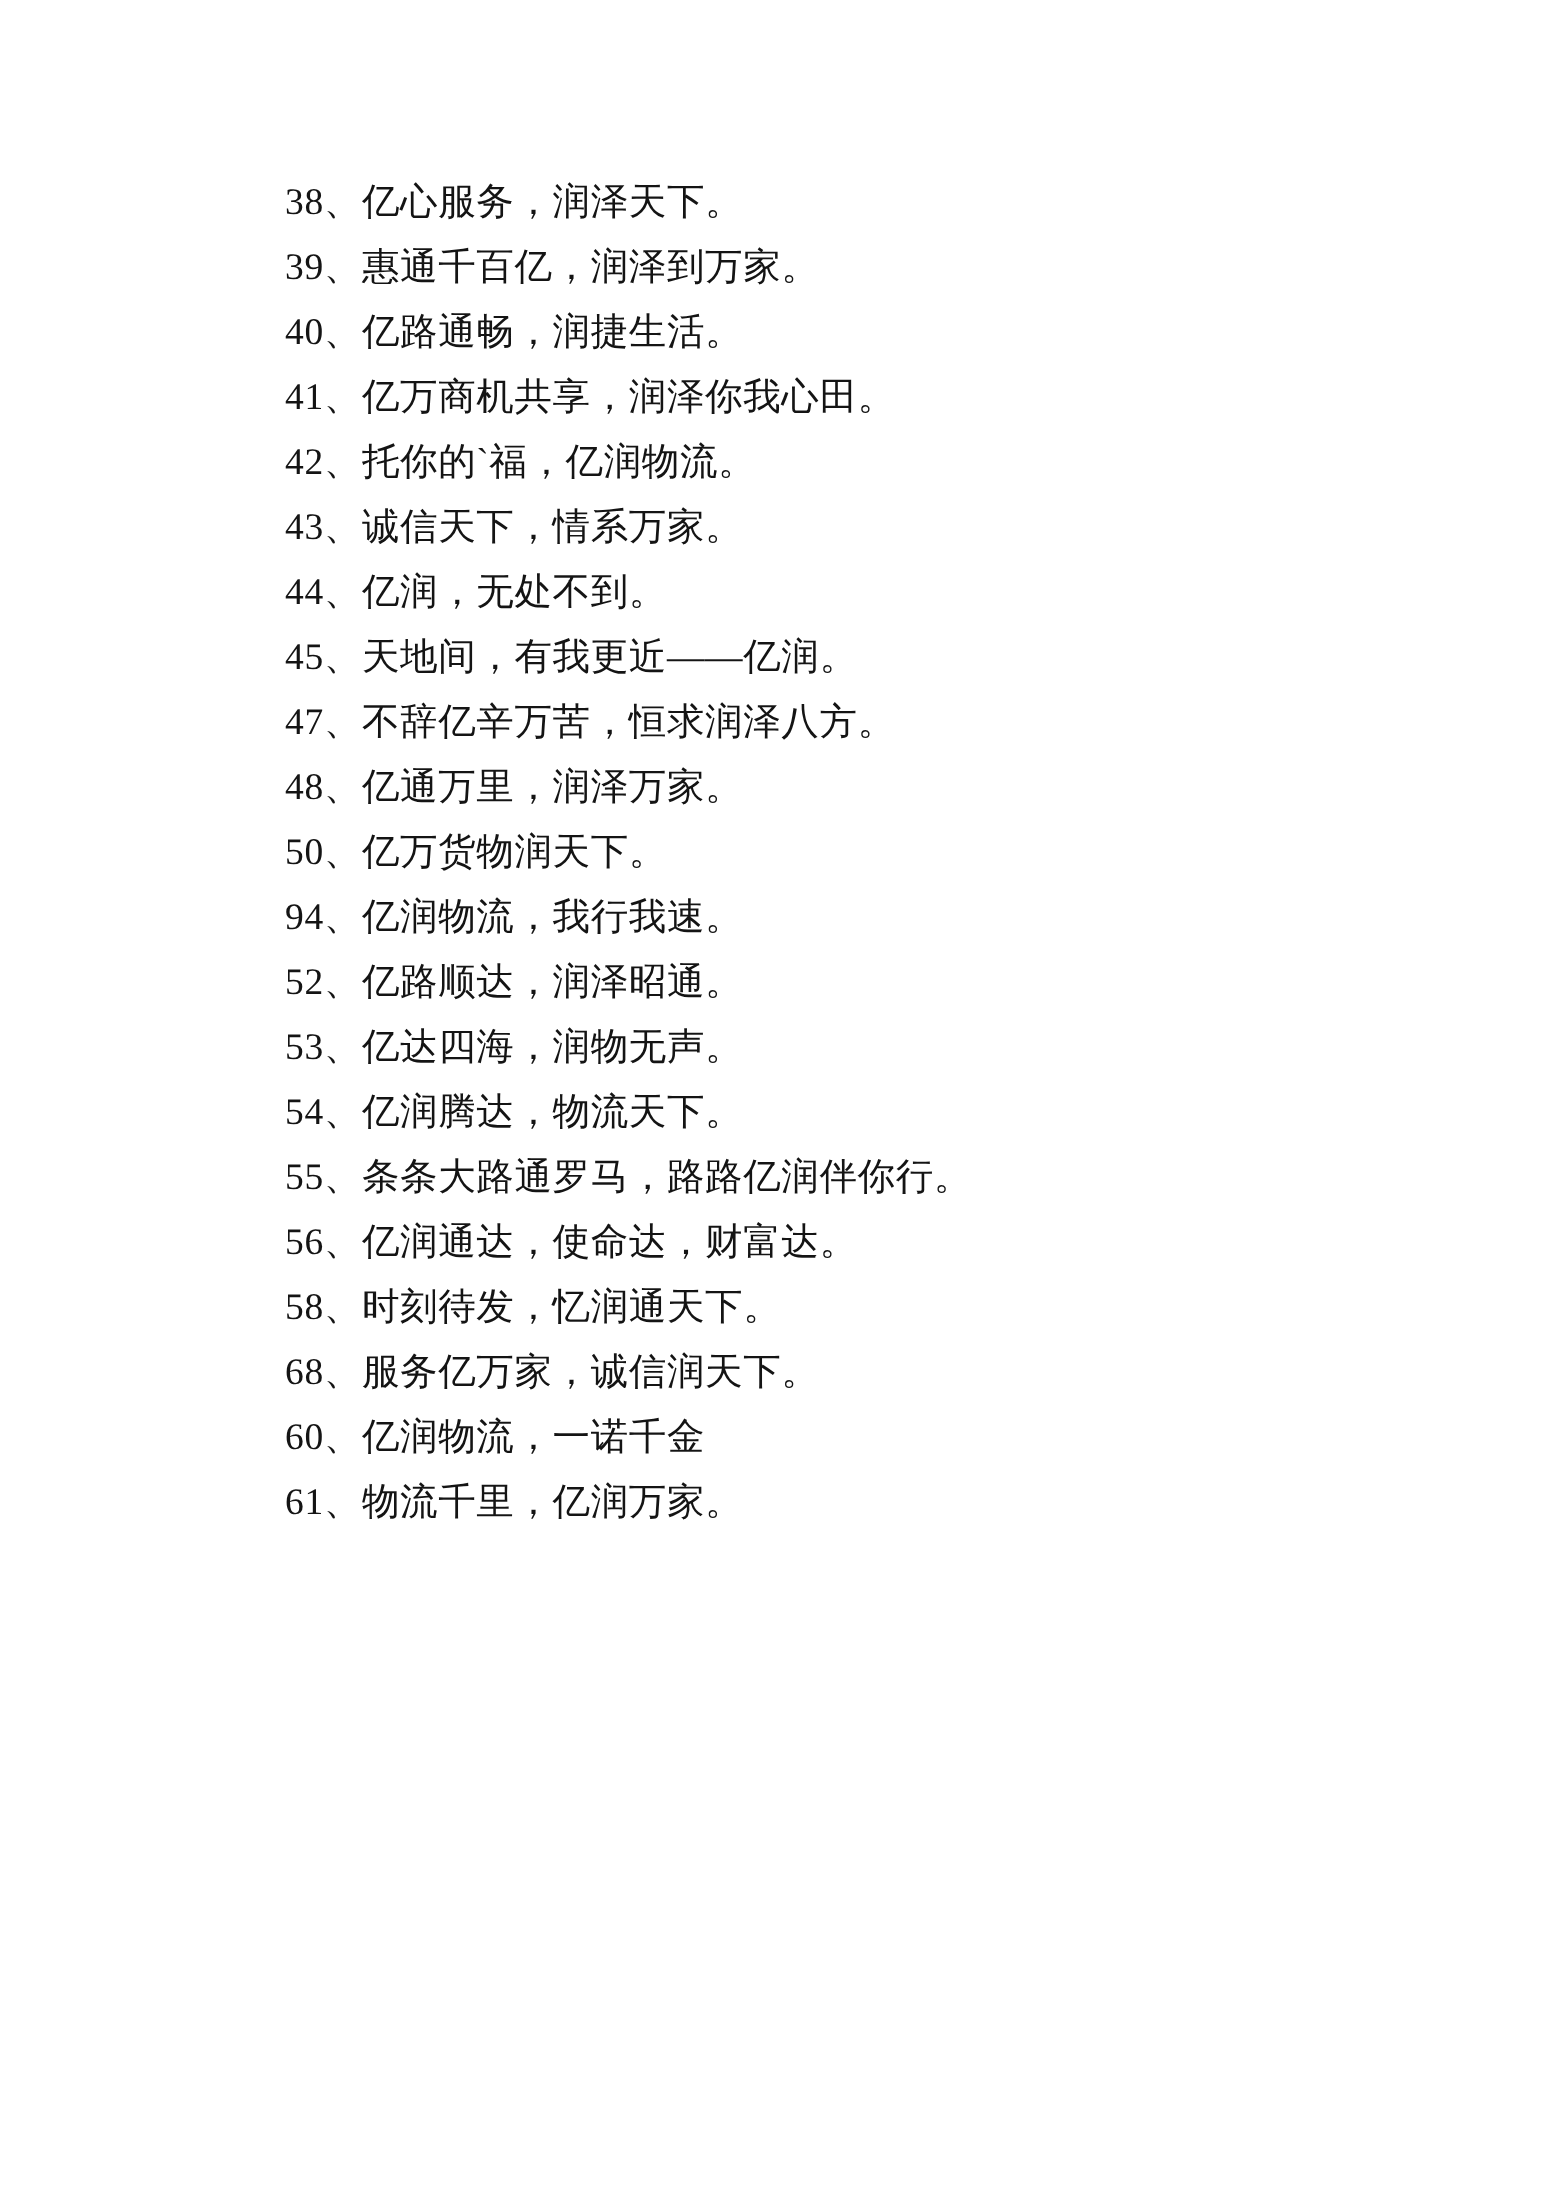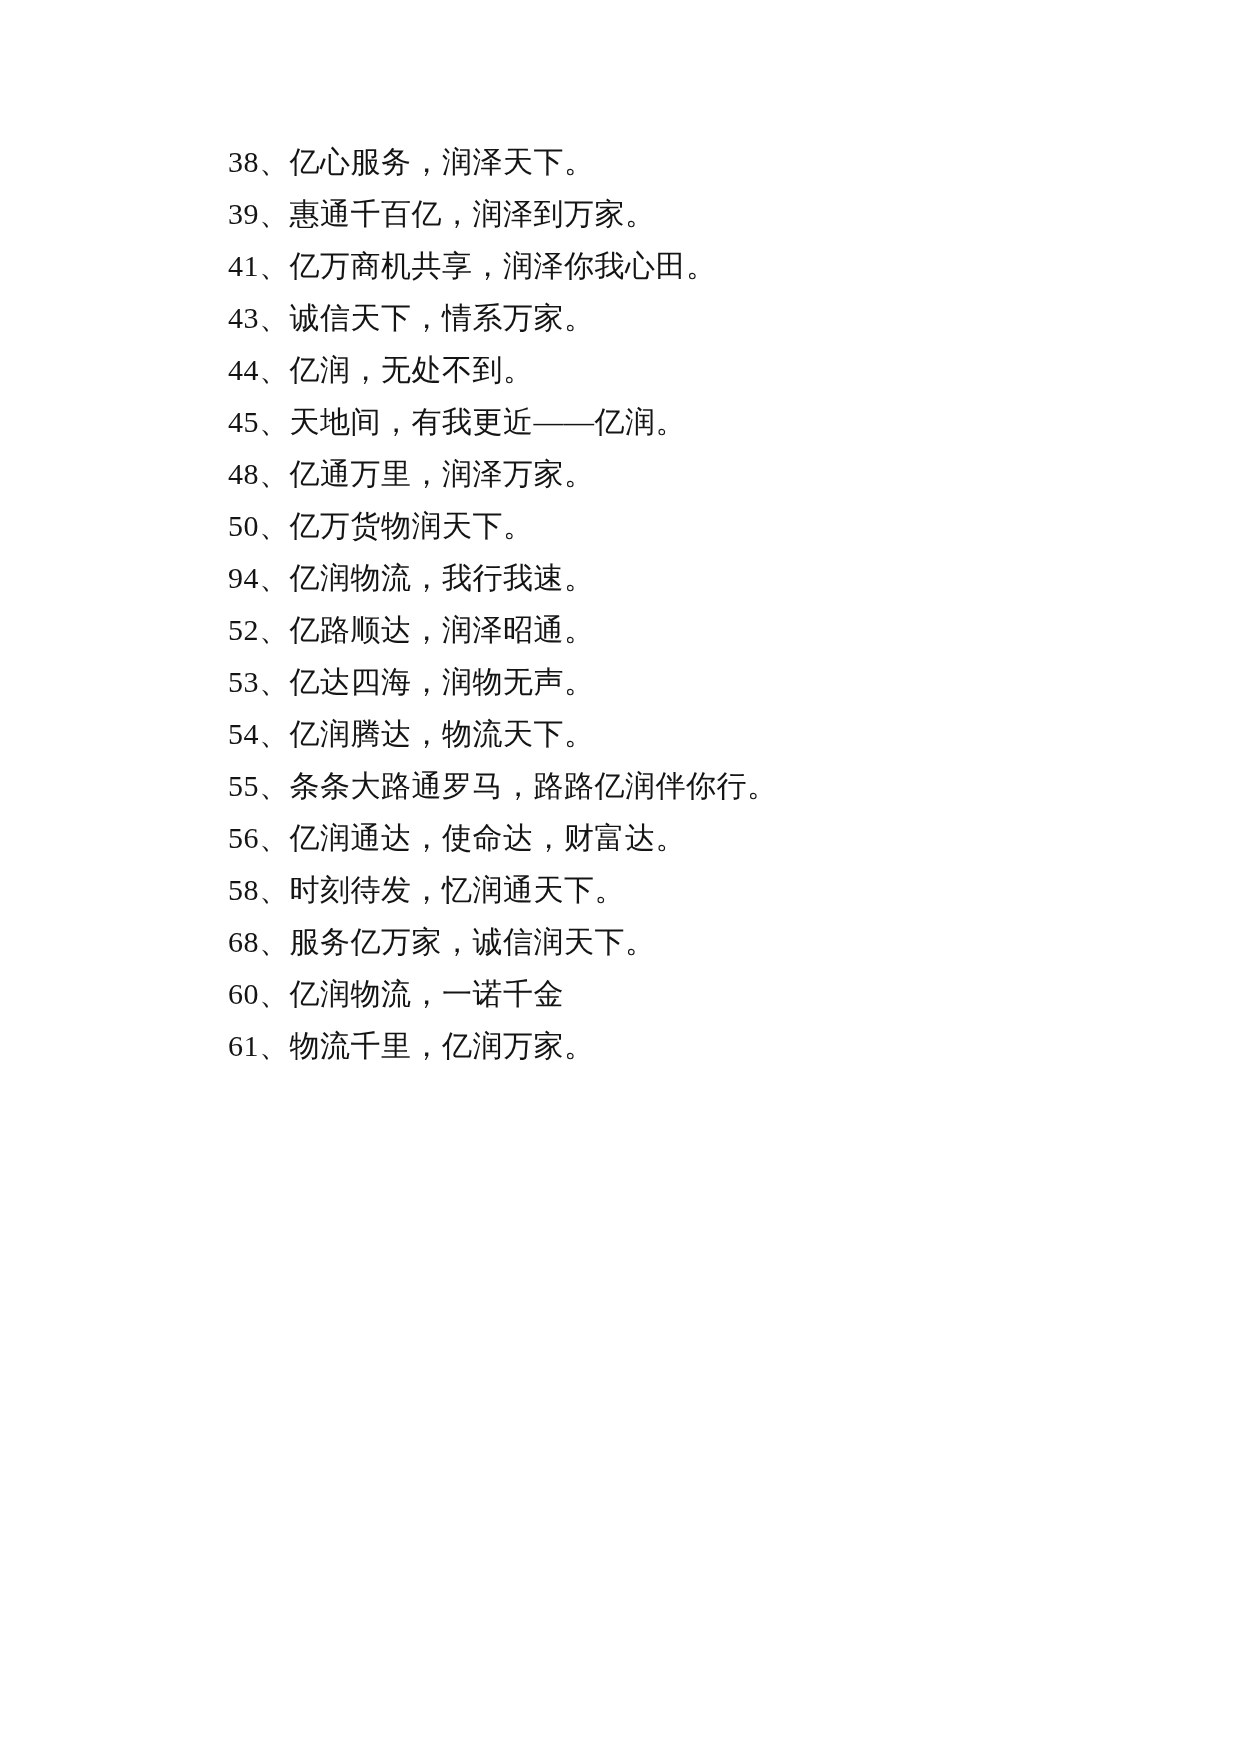--- a/index.html
+++ b/index.html
@@ -33,24 +33,27 @@
     font-family: "Liberation Serif", "DejaVu Serif", serif;
   }
 </style>
 </head>
 <body>
 
 <div class="page">
   <div class="doc-body">
     <div class="line">38、亿心服务，润泽天下。</div>
     <div class="line">39、惠通千百亿，润泽到万家。</div>
+    <div class="line">40、亿路通畅，润捷生活。</div>
     <div class="line">41、亿万商机共享，润泽你我心田。</div>
+    <div class="line">42、托你的`福，亿润物流。</div>
     <div class="line">43、诚信天下，情系万家。</div>
     <div class="line">44、亿润，无处不到。</div>
     <div class="line">45、天地间，有我更近——亿润。</div>
+    <div class="line">47、不辞亿辛万苦，恒求润泽八方。</div>
     <div class="line">48、亿通万里，润泽万家。</div>
     <div class="line">50、亿万货物润天下。</div>
     <div class="line">94、亿润物流，我行我速。</div>
     <div class="line">52、亿路顺达，润泽昭通。</div>
     <div class="line">53、亿达四海，润物无声。</div>
     <div class="line">54、亿润腾达，物流天下。</div>
     <div class="line">55、条条大路通罗马，路路亿润伴你行。</div>
     <div class="line">56、亿润通达，使命达，财富达。</div>
     <div class="line">58、时刻待发，忆润通天下。</div>
     <div class="line">68、服务亿万家，诚信润天下。</div>

